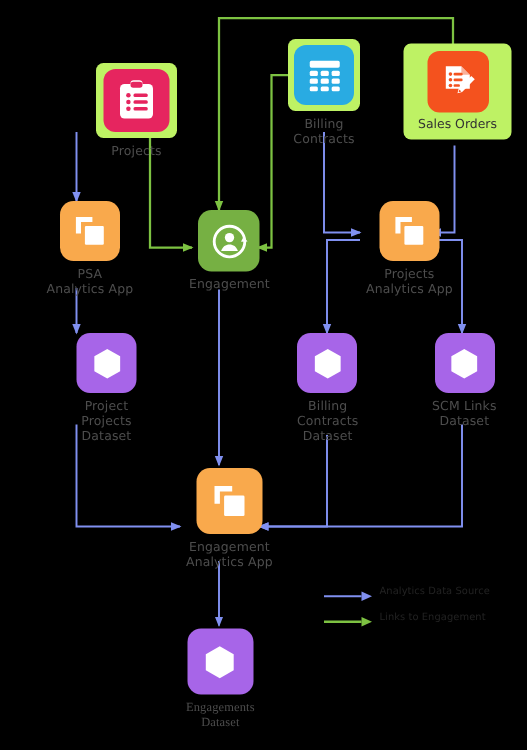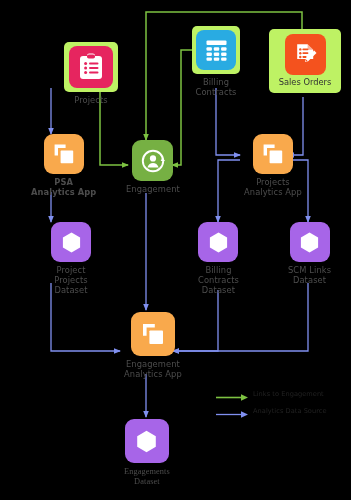--- a/index.html
+++ b/index.html
@@ -153,21 +153,21 @@
       <svg width="28" height="28" viewBox="0 0 28 28">
         <circle cx="14" cy="14" r="10.2" fill="none" stroke="#fff" stroke-width="1.9"></circle>
         <circle cx="14" cy="11.4" r="3.1" fill="#fff"></circle>
         <path d="M8.4 20.4c1-3 3.1-4.4 5.6-4.4s4.6 1.4 5.6 4.4z" fill="#fff"></path>
         <path d="M23.4 10.6l2.6 3.4-4.3.1z" fill="#fff"></path>
       </svg>
     </div>
     <div class="lbl">Engagement</div>
   </div>
 
-  <div class="node" style="left:31px;top:134px;font-weight:bold;">
+  <div class="node" style="left:31px;top:134px;">
     <div class="tile" style="width:40px;height:40px;background:#F9A94C;">
       <svg width="26" height="26" viewBox="0 0 26 26">
         <path d="M3.6 3.6h11v3.4H7v7.6H3.6z" fill="#fff"></path>
         <rect x="9.6" y="9.6" width="12.6" height="12.6" rx="0.8" fill="#fff"></rect>
       </svg>
     </div>
     <div class="lbl">
       <div>PSA</div>
       <div>Analytics App</div>
     </div>
@@ -246,30 +246,30 @@
     <div class="lbl">
       <div>Engagements</div>
       <div>Dataset</div>
     </div>
   </div>
 
   <div id="legend">
     <div class="lrow">
       <span class="swatch">
         <svg width="34" height="11" viewBox="0 0 34 11">
-          <line x1="0" y1="5.5" x2="25" y2="5.5" stroke="#7DC242" stroke-width="1.6"></line>
-          <path d="M25,2.3 L32,5.5 L25,8.7 z" fill="#7DC242"></path>
+          <line x1="0" y1="5.5" x2="25" y2="5.5" stroke="#8090F0" stroke-width="1.3"></line>
+          <path d="M25,2.3 L32,5.5 L25,8.7 z" fill="#8090F0"></path>
         </svg>
       </span>
-      <span class="ltext">Links to Engagement</span>
+      <span class="ltext">Analytics Data Source</span>
     </div>
     <div class="lrow">
       <span class="swatch">
         <svg width="34" height="11" viewBox="0 0 34 11">
-          <line x1="0" y1="5.5" x2="25" y2="5.5" stroke="#8090F0" stroke-width="1.3"></line>
-          <path d="M25,2.3 L32,5.5 L25,8.7 z" fill="#8090F0"></path>
+          <line x1="0" y1="5.5" x2="25" y2="5.5" stroke="#7DC242" stroke-width="1.6"></line>
+          <path d="M25,2.3 L32,5.5 L25,8.7 z" fill="#7DC242"></path>
         </svg>
       </span>
-      <span class="ltext">Analytics Data Source</span>
+      <span class="ltext">Links to Engagement</span>
     </div>
   </div>
 
 </div>
 
 </body></html>

